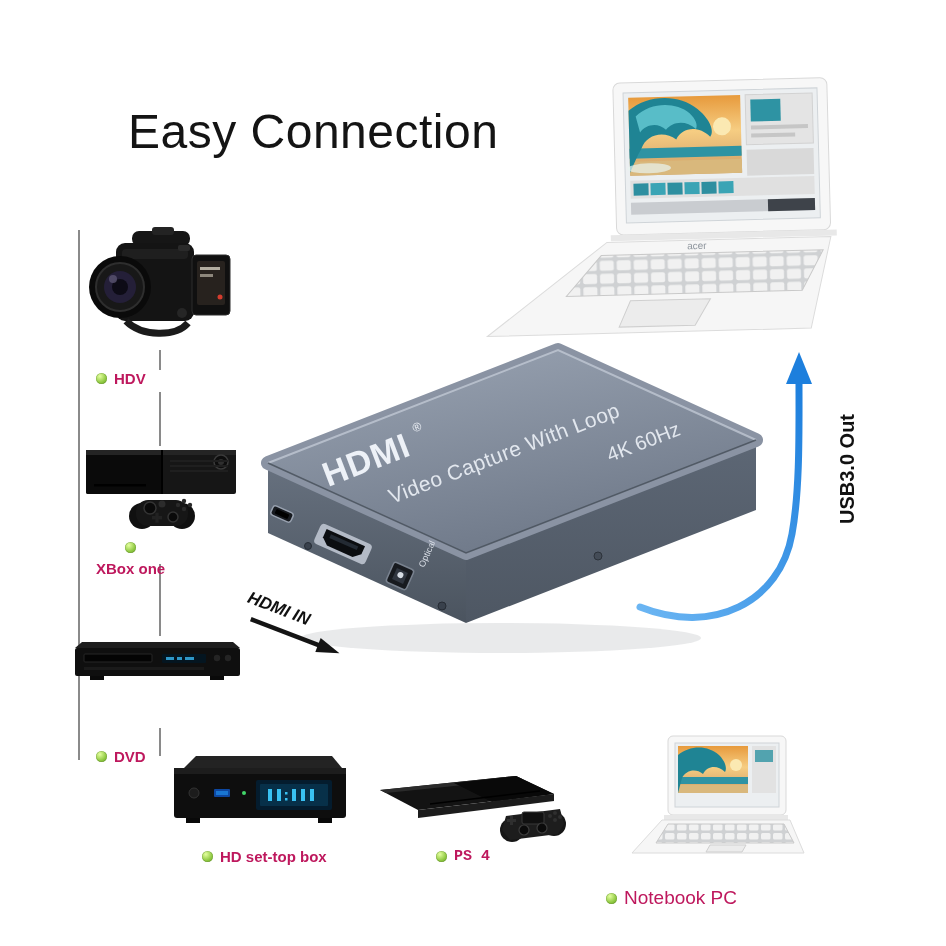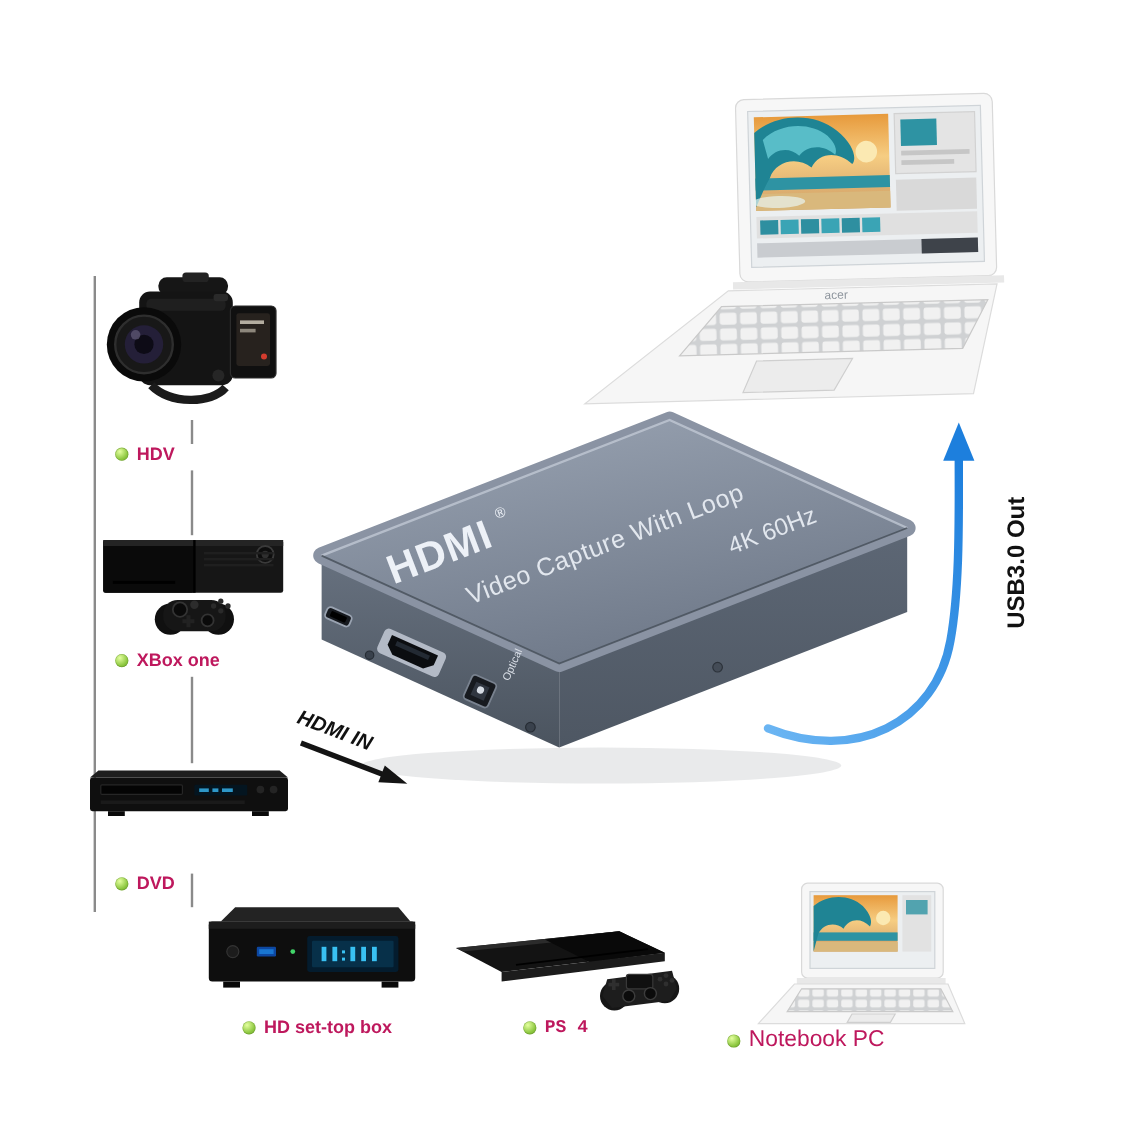--- a/index.html
+++ b/index.html
@@ -35,36 +35,37 @@
     display:flex;flex-direction:column;gap:1px;z-index:5;}
   #hdmi-in .lbl{font-size:17px;font-weight:700;font-style:italic;color:#111;}
   #hdmi-in svg{margin-left:8px;}
   #usb-arrow{position:absolute;left:598px;top:330px;width:250px;height:310px;}
   #usb-out{position:absolute;left:836px;top:524px;transform:rotate(-90deg);transform-origin:0 0;
     font-size:20px;font-weight:700;color:#111;white-space:nowrap;}
 
   
   .src-label{position:absolute;display:flex;align-items:center;gap:7px;
     font-size:15px;font-weight:600;color:#be185d;white-space:nowrap;}
-  .src-label.big{font-size:19px;font-weight:500;}
+  .src-label.big{font-size:19px;font-weight:500;margin-top:31px;}
   .dot{width:11px;height:11px;border-radius:50%;flex:0 0 auto;
     background:radial-gradient(circle at 35% 30%,#e4ff9f,#8bc63e 62%,#6da32d);
     box-shadow:0 0 0 .5px rgba(90,130,40,.5) inset;}
   #lbl-hdv{left:96px;top:370px;}
-  #lbl-xbox{left:96px;top:542px;}
-  #lbl-dvd{left:96px;top:728px;text-align:right;}
+  #lbl-xbox{left:96px;top:542px;flex-direction:column;}
+  #lbl-dvd{left:96px;top:748px;text-align:right;}
   #lbl-settop{left:202px;top:848px;justify-content:center;}
   #lbl-ps4{left:436px;top:848px;font-family:Liberation Mono, monospace;}
   #lbl-notebook{left:606px;top:856px;}
 </style>
 </head>
 <body>
 
 <div class="canvas">
 
+  <div class="title">Easy Connection</div>
 
   <div class="vline" id="left-rail"></div>
   <div class="vline" id="seg1"></div>
   <div class="vline" id="seg2"></div>
   <div class="vline" id="seg3"></div>
   <div class="vline" id="seg4"></div>
 
   <svg id="camcorder" viewBox="0 0 160 135">
     <rect x="50" y="6" width="58" height="15" rx="7" fill="#161616"></rect>
     <rect x="70" y="2" width="22" height="8" rx="3" fill="#232323"></rect>

